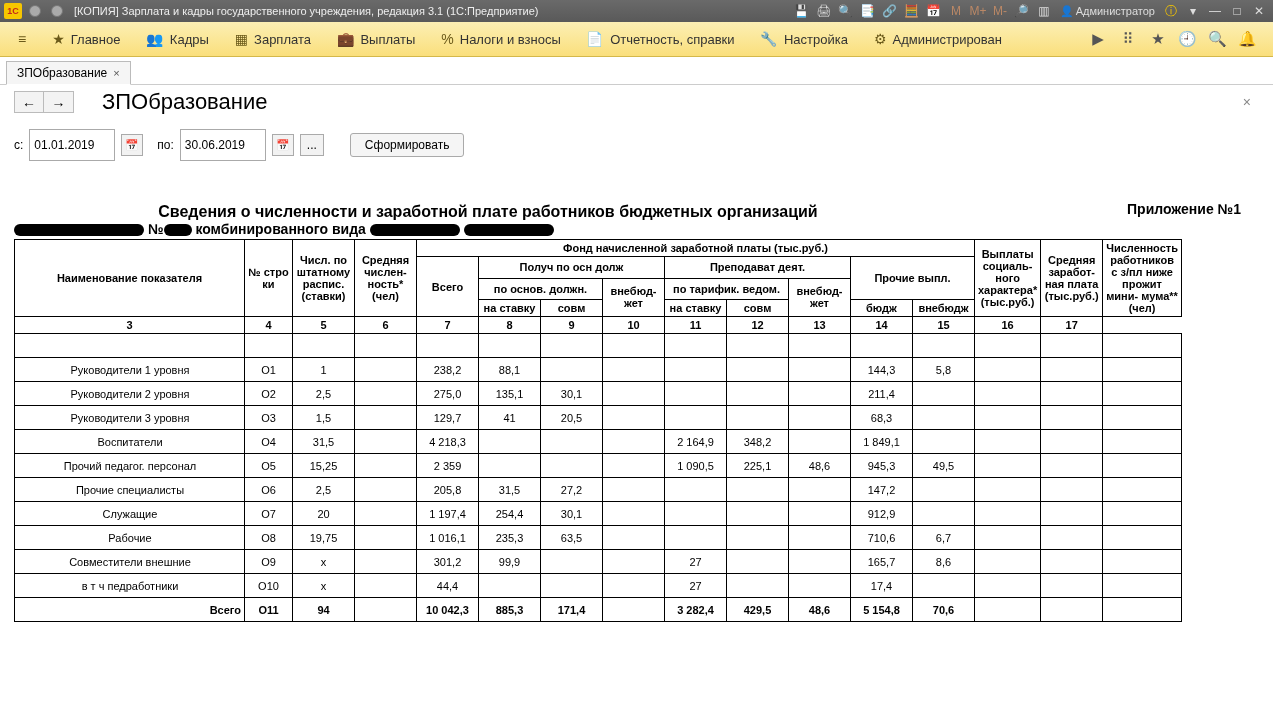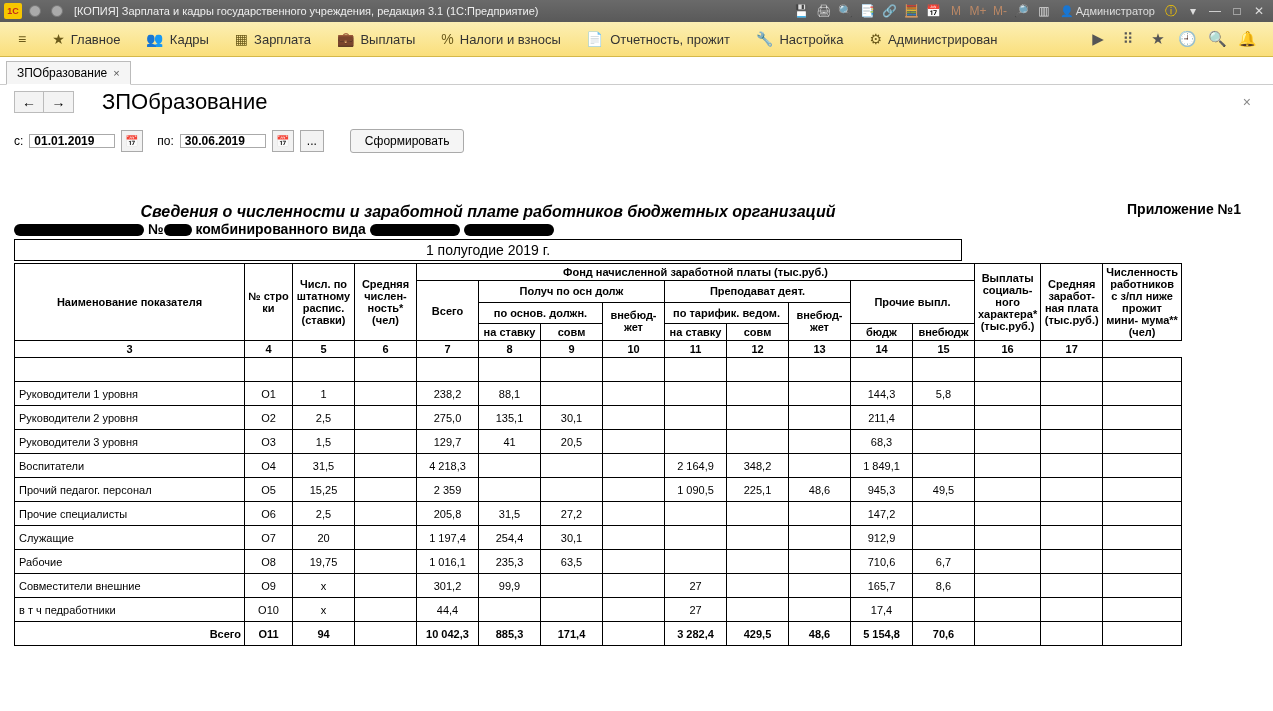--- a/index.html
+++ b/index.html
@@ -21,33 +21,33 @@
   .sectiontabs{height:28px;background:#fff;border-bottom:1px solid #ccc;display:flex;align-items:flex-end;padding:0 6px;}
   .stab{border:1px solid #bbb;border-bottom:1px solid #fff;background:#f5f5f5;padding:4px 10px;font-size:12px;display:flex;align-items:center;gap:6px;position:relative;top:1px;}
   .stab .cx{font-size:11px;color:#555;cursor:pointer;}
   .content{position:absolute;top:85px;left:0;right:0;bottom:0;background:#fff;}
   .navrow{display:flex;align-items:center;padding:4px 14px 2px 14px;}
   .navbtn{width:30px;height:22px;border:1px solid #bbb;background:#f3f3f3;display:flex;align-items:center;justify-content:center;font-size:14px;cursor:pointer;}
   .navbtn+.navbtn{border-left:none;}
   .page-title{font-size:22px;margin-left:28px;}
   .close-x{margin-left:auto;font-size:14px;color:#888;cursor:pointer;padding:4px 8px;}
   .filterrow{display:flex;align-items:center;gap:6px;padding:12px 14px 10px 14px;font-size:12px;}
-  .date-input{width:86px;height:14px;border:1px solid #aaa;padding:2px 4px;font-size:12px;font-weight:bold;}
+  .date-input{width:86px;height:32px;border:1px solid #aaa;padding:2px 4px;font-size:12px;}
   .cal-btn{width:22px;height:22px;border:1px solid #aaa;background:#f2f2f2;display:flex;align-items:center;justify-content:center;font-size:11px;cursor:pointer;}
   .dots-btn{width:24px;height:22px;border:1px solid #aaa;background:#f2f2f2;display:flex;align-items:center;justify-content:center;cursor:pointer;}
   .form-btn{height:24px;border:1px solid #aaa;border-radius:3px;background:#f5f5f5;padding:3px 14px;font-size:12px;cursor:pointer;}
   .report-wrap{position:absolute;top:118px;left:14px;right:14px;bottom:14px;overflow:auto;}
   .rpt-title{font-size:16px;font-weight:bold;text-align:center;}
   .rpt-sub{font-size:14px;font-weight:bold;position:relative;}
   .redact{display:inline-block;background:#000;height:12px;border-radius:6px;vertical-align:middle;}
   .appx{font-size:14px;position:absolute;right:18px;top:-2px;font-weight:bold;}
   .period-box{border:1px solid #000;width:948px;margin:2px 0 0 0;text-align:center;font-size:14px;padding:2px 0;}
   table.rpt{border-collapse:collapse;margin-top:2px;table-layout:fixed;}
   table.rpt th, table.rpt td{border:1px solid #000;font-size:11px;padding:2px 3px;text-align:center;vertical-align:middle;}
-  table.rpt td.lbl{text-align:left;padding-left:4px;}
+  table.rpt td.lbl{text-align:center;padding-left:4px;}
   table.rpt tr.data td{height:24px;}
   table.rpt .bold td{font-weight:bold;}
   .w-name{width:230px;}
   .w-s{width:48px;}
   .w-m{width:62px;}
   .w-val{width:62px;}
 </style>
 </head>
 <body>
 
@@ -105,21 +105,21 @@
   <div class="mm-item">
       <span class="mic">💼</span>
       <span>Выплаты</span>
     </div>
   <div class="mm-item">
       <span class="mic">%</span>
       <span>Налоги и взносы</span>
     </div>
   <div class="mm-item">
       <span class="mic">📄</span>
-      <span>Отчетность, прожит</span>
+      <span>Отчетность, справки</span>
     </div>
   <div class="mm-item">
       <span class="mic">🔧</span>
       <span>Настройка</span>
     </div>
   <div class="mm-item">
       <span class="mic">⚙</span>
       <span>Администрирован</span>
     </div>
   <div class="mm-right">
@@ -153,31 +153,30 @@
     <div class="cal-btn">📅</div>
     <span style="margin-left:8px">по:</span>
     <input class="date-input" value="30.06.2019" style="">
     <div class="cal-btn">📅</div>
     <div class="dots-btn">...</div>
     <button class="form-btn" style="margin-left:20px">Сформировать</button>
   </div>
 
   <div class="report-wrap">
     <div style="position:relative;">
-      <div class="rpt-title" style="width:948px;font-style:italic;">Сведения о численности и заработной плате работников бюджетных организаций</div>
+      <div class="rpt-title" style="width:948px;">Сведения о численности и заработной плате работников бюджетных организаций</div>
       <span class="appx">Приложение №1</span>
     </div>
     <div class="rpt-sub" style="width:948px">
       <span class="redact" style="width:130px"></span>
       <span>№</span><span class="redact" style="width:28px"></span>
       <span>комбинированного вида</span>
       <span class="redact" style="width:90px"></span>
       <span class="redact" style="width:90px"></span>
     </div>
-    <div class="period-box">1 полугодие 2019 г.</div>
 
     <table class="rpt">
       <colgroup>
         <col class="w-name">
           <col class="w-s">
           <col class="w-m">
           <col class="w-m">
         <col class="w-val">
           <col class="w-val">
           <col class="w-val">

